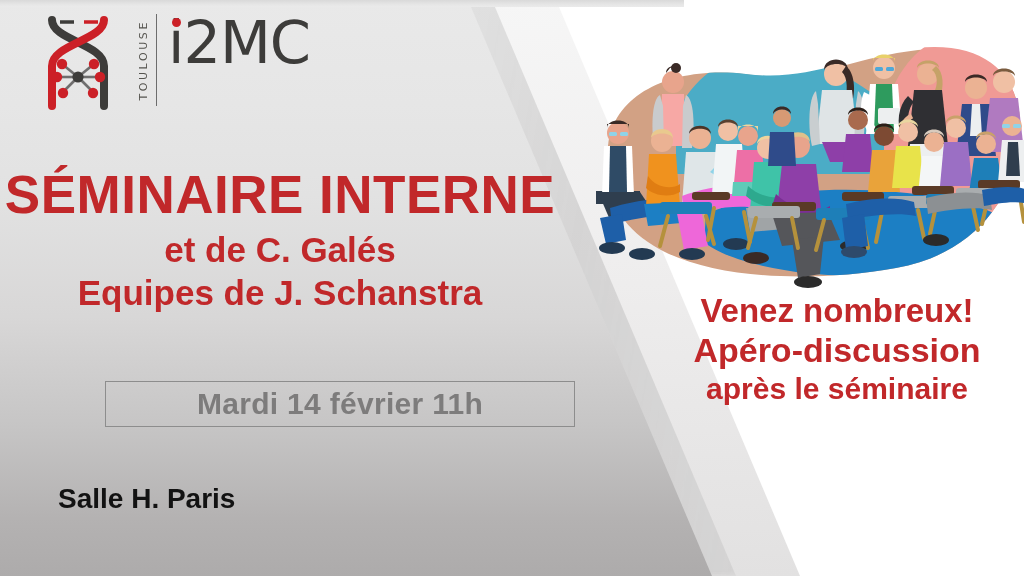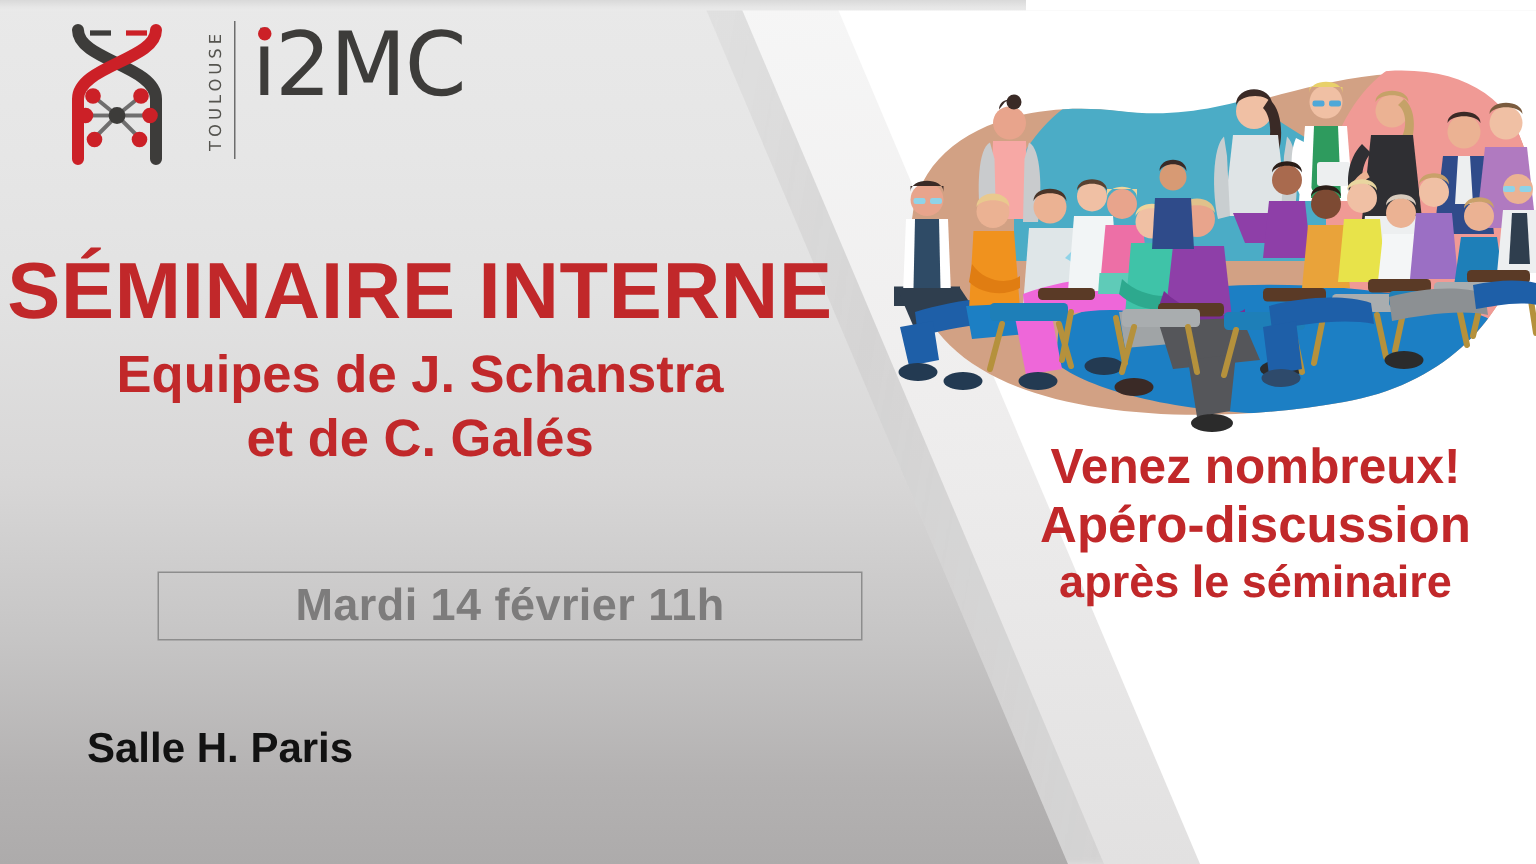--- a/index.html
+++ b/index.html
@@ -215,22 +215,22 @@
       <div class="logo-wordmark">
         <span class="idot"></span>
         <span>i2MC</span>
       </div>
     </div>
   </div>
 
   <div class="headline">SÉMINAIRE INTERNE</div>
 
   <div class="subhead">
+    <div>et de C. Galés</div>
     <div>Equipes de J. Schanstra</div>
-    <div>et de C. Galés</div>
   </div>
 
   <div class="date-box">
     <span>Mardi 14 février 11h</span>
   </div>
 
   <div class="room">Salle H. Paris</div>
 
   <div class="cta">
     <div class="cta-l1">Venez nombreux!</div>

